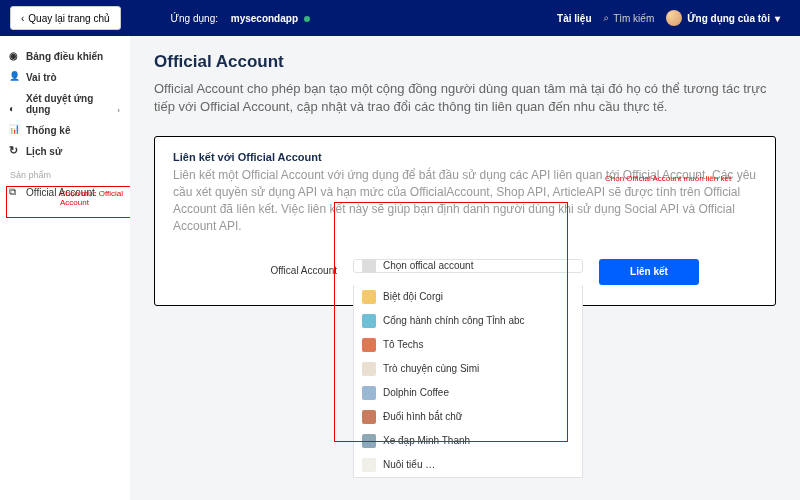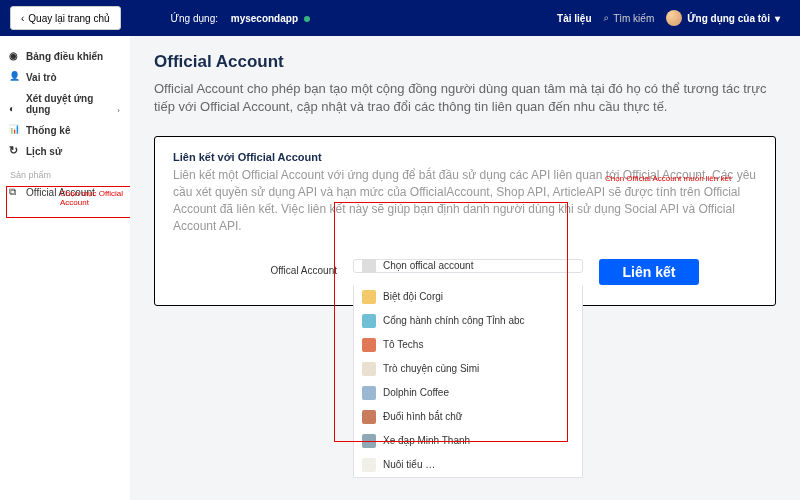--- a/index.html
+++ b/index.html
@@ -48,21 +48,21 @@
     .form-row { display: flex; align-items: flex-start; margin-top: 24px; }
     .form-label { width: 180px; text-align: right; font-size: 10px; color: #333; padding-right: 16px; padding-top: 6px; }
     .dropdown-wrap { position: relative; width: 230px; }
     .dropdown-sel { height: 14px; border: 1px solid #dfe1e6; border-radius: 3px; display: flex; align-items: center; padding: 0 8px; font-size: 10px; color: #333; cursor: pointer; background:#fff; }
     .sel-thumb { width: 14px; height: 14px; background: #ddd; margin-right: 7px; border-radius:2px; }
     .dropdown-menu { position: absolute; top: 26px; left: 0; right: 0; background: #fff; border: 1px solid #dfe1e6; border-top: none; max-height: 220px; overflow: hidden; }
     .dd-item { display: flex; align-items: center; gap: 7px; padding: 5px 8px; font-size: 10px; color: #333; cursor: pointer; }
     .dd-item .thumb { width: 14px; height: 14px; border-radius: 2px; flex: 0 0 14px; }
     .hl2 { left: 179px; top: 65px; width: 234px; height: 240px; }
 
-    .link-btn { width: 100px; height: 26px; background: #0060ff; color: #fff; font-size: 14px; font-weight: 700; border: none; border-radius: 3px; margin-left: 16px; cursor: pointer; }
+    .link-btn { width: 100px; height: 26px; background: #0060ff; color: #fff; font-size: 10px; font-weight: 700; border: none; border-radius: 3px; margin-left: 16px; cursor: pointer; }
 
     .c1{background:#cbe3f7;} .c2{background:#f3c969;} .c3{background:#6fbfd6;} .c4{background:#e07856;} .c5{background:#e9e0d2;} .c6{background:#9ab7d4;} .c7{background:#c97c5d;} .c8{background:#8fa8b5;} .c9{background:#f0efe8;}
   </style>
 </head>
 <body>
 
 <div class="topbar">
   <button class="back-btn">
     <span>‹</span>
     <span>Quay lại trang chủ</span>

